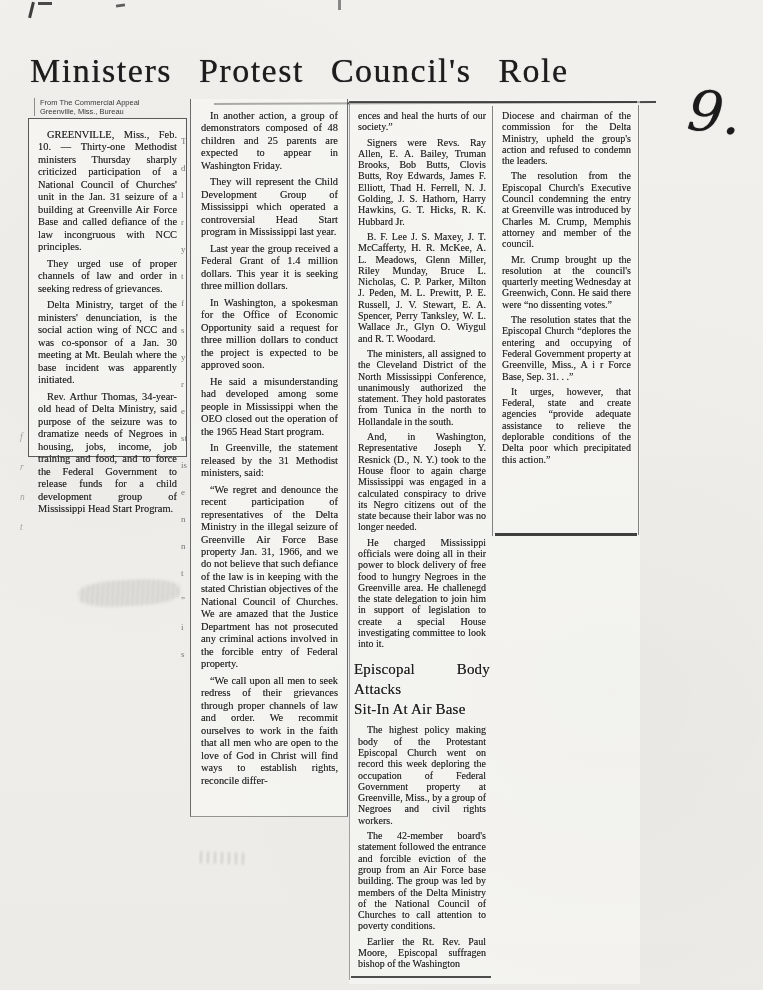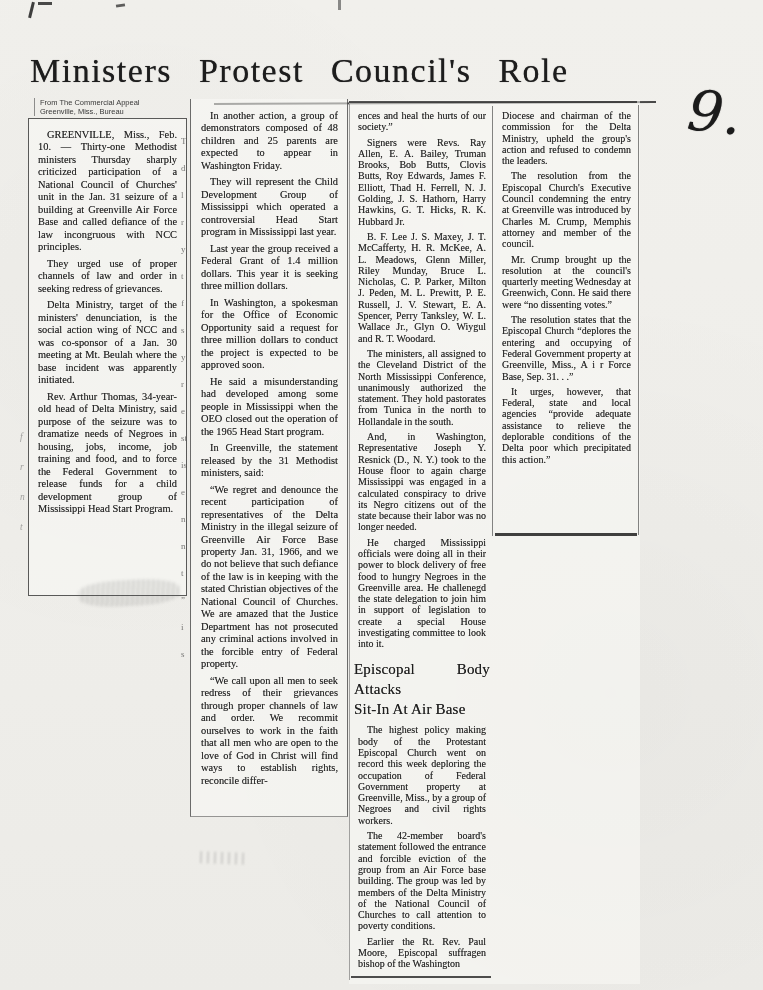--- a/index.html
+++ b/index.html
@@ -43,21 +43,21 @@
   }
   
   .clip{position:absolute;background:rgba(250,249,245,.55);}
   .col-text{
     font-size:10.4px;line-height:1.2;text-align:justify;
     color:#272727;text-shadow:0 0 .4px rgba(25,25,25,.55);
   }
   .np{margin:4px;text-indent:9px;}
   .continuation .np:first-child{text-indent:0;}
   .clip1{
-    left:28px;top:118px;width:159px;height:478px;
+    left:28px;top:118px;width:159px;height:339px;
     border:1.5px solid rgba(45,45,45,.78);
     padding:6px 5px 4px 5px;box-sizing:border-box;
   }
   .clip2{
     left:190px;top:99px;width:158px;height:718px;
     border-left:1.5px solid rgba(50,50,50,.7);
     border-right:1.5px solid rgba(50,50,50,.7);
     border-bottom:1px solid rgba(70,70,70,.55);
     padding:7px 5px 4px 6px;box-sizing:border-box;
   }
@@ -206,20 +206,20 @@
           <p class="np">The 42-member board's statement followed the entrance and forcible eviction of the group from an Air Force base building. The group was led by members of the Delta Ministry of the National Council of Churches to call attention to poverty conditions.</p>
           <p class="np">Earlier the Rt. Rev. Paul Moore, Episcopal suffragen bishop of the Washington</p>
         </div>
     </div>
 
     <div class="col4 col-text continuation">
         <p class="np">Diocese and chairman of the commission for the Delta Ministry, upheld the group's action and refused to condemn the leaders.</p>
         <p class="np">The resolution from the Episcopal Church's Executive Council condemning the entry at Greenville was introduced by Charles M. Crump, Memphis attorney and member of the council.</p>
         <p class="np">Mr. Crump brought up the resolution at the council's quarterly meeting Wednesday at Greenwich, Conn. He said there were “no dissenting votes.”</p>
         <p class="np">The resolution states that the Episcopal Church “deplores the entering and occupying of Federal Government property at Greenville, Miss., A i r Force Base, Sep. 31. . .”</p>
-        <p class="np">It urges, however, that Federal, state and local agencies “provide adequate assistance to relieve the deplorable conditions of the Delta poor which precipitated this action.”</p>
+        <p class="np">It urges, however, that Federal, state and create agencies “provide adequate assistance to relieve the deplorable conditions of the Delta poor which precipitated this action.”</p>
       </div>
   </div>
 
   <div class="smudge"></div>
   <div class="smudge2"></div>
 
 </div>
 
 </body></html>

